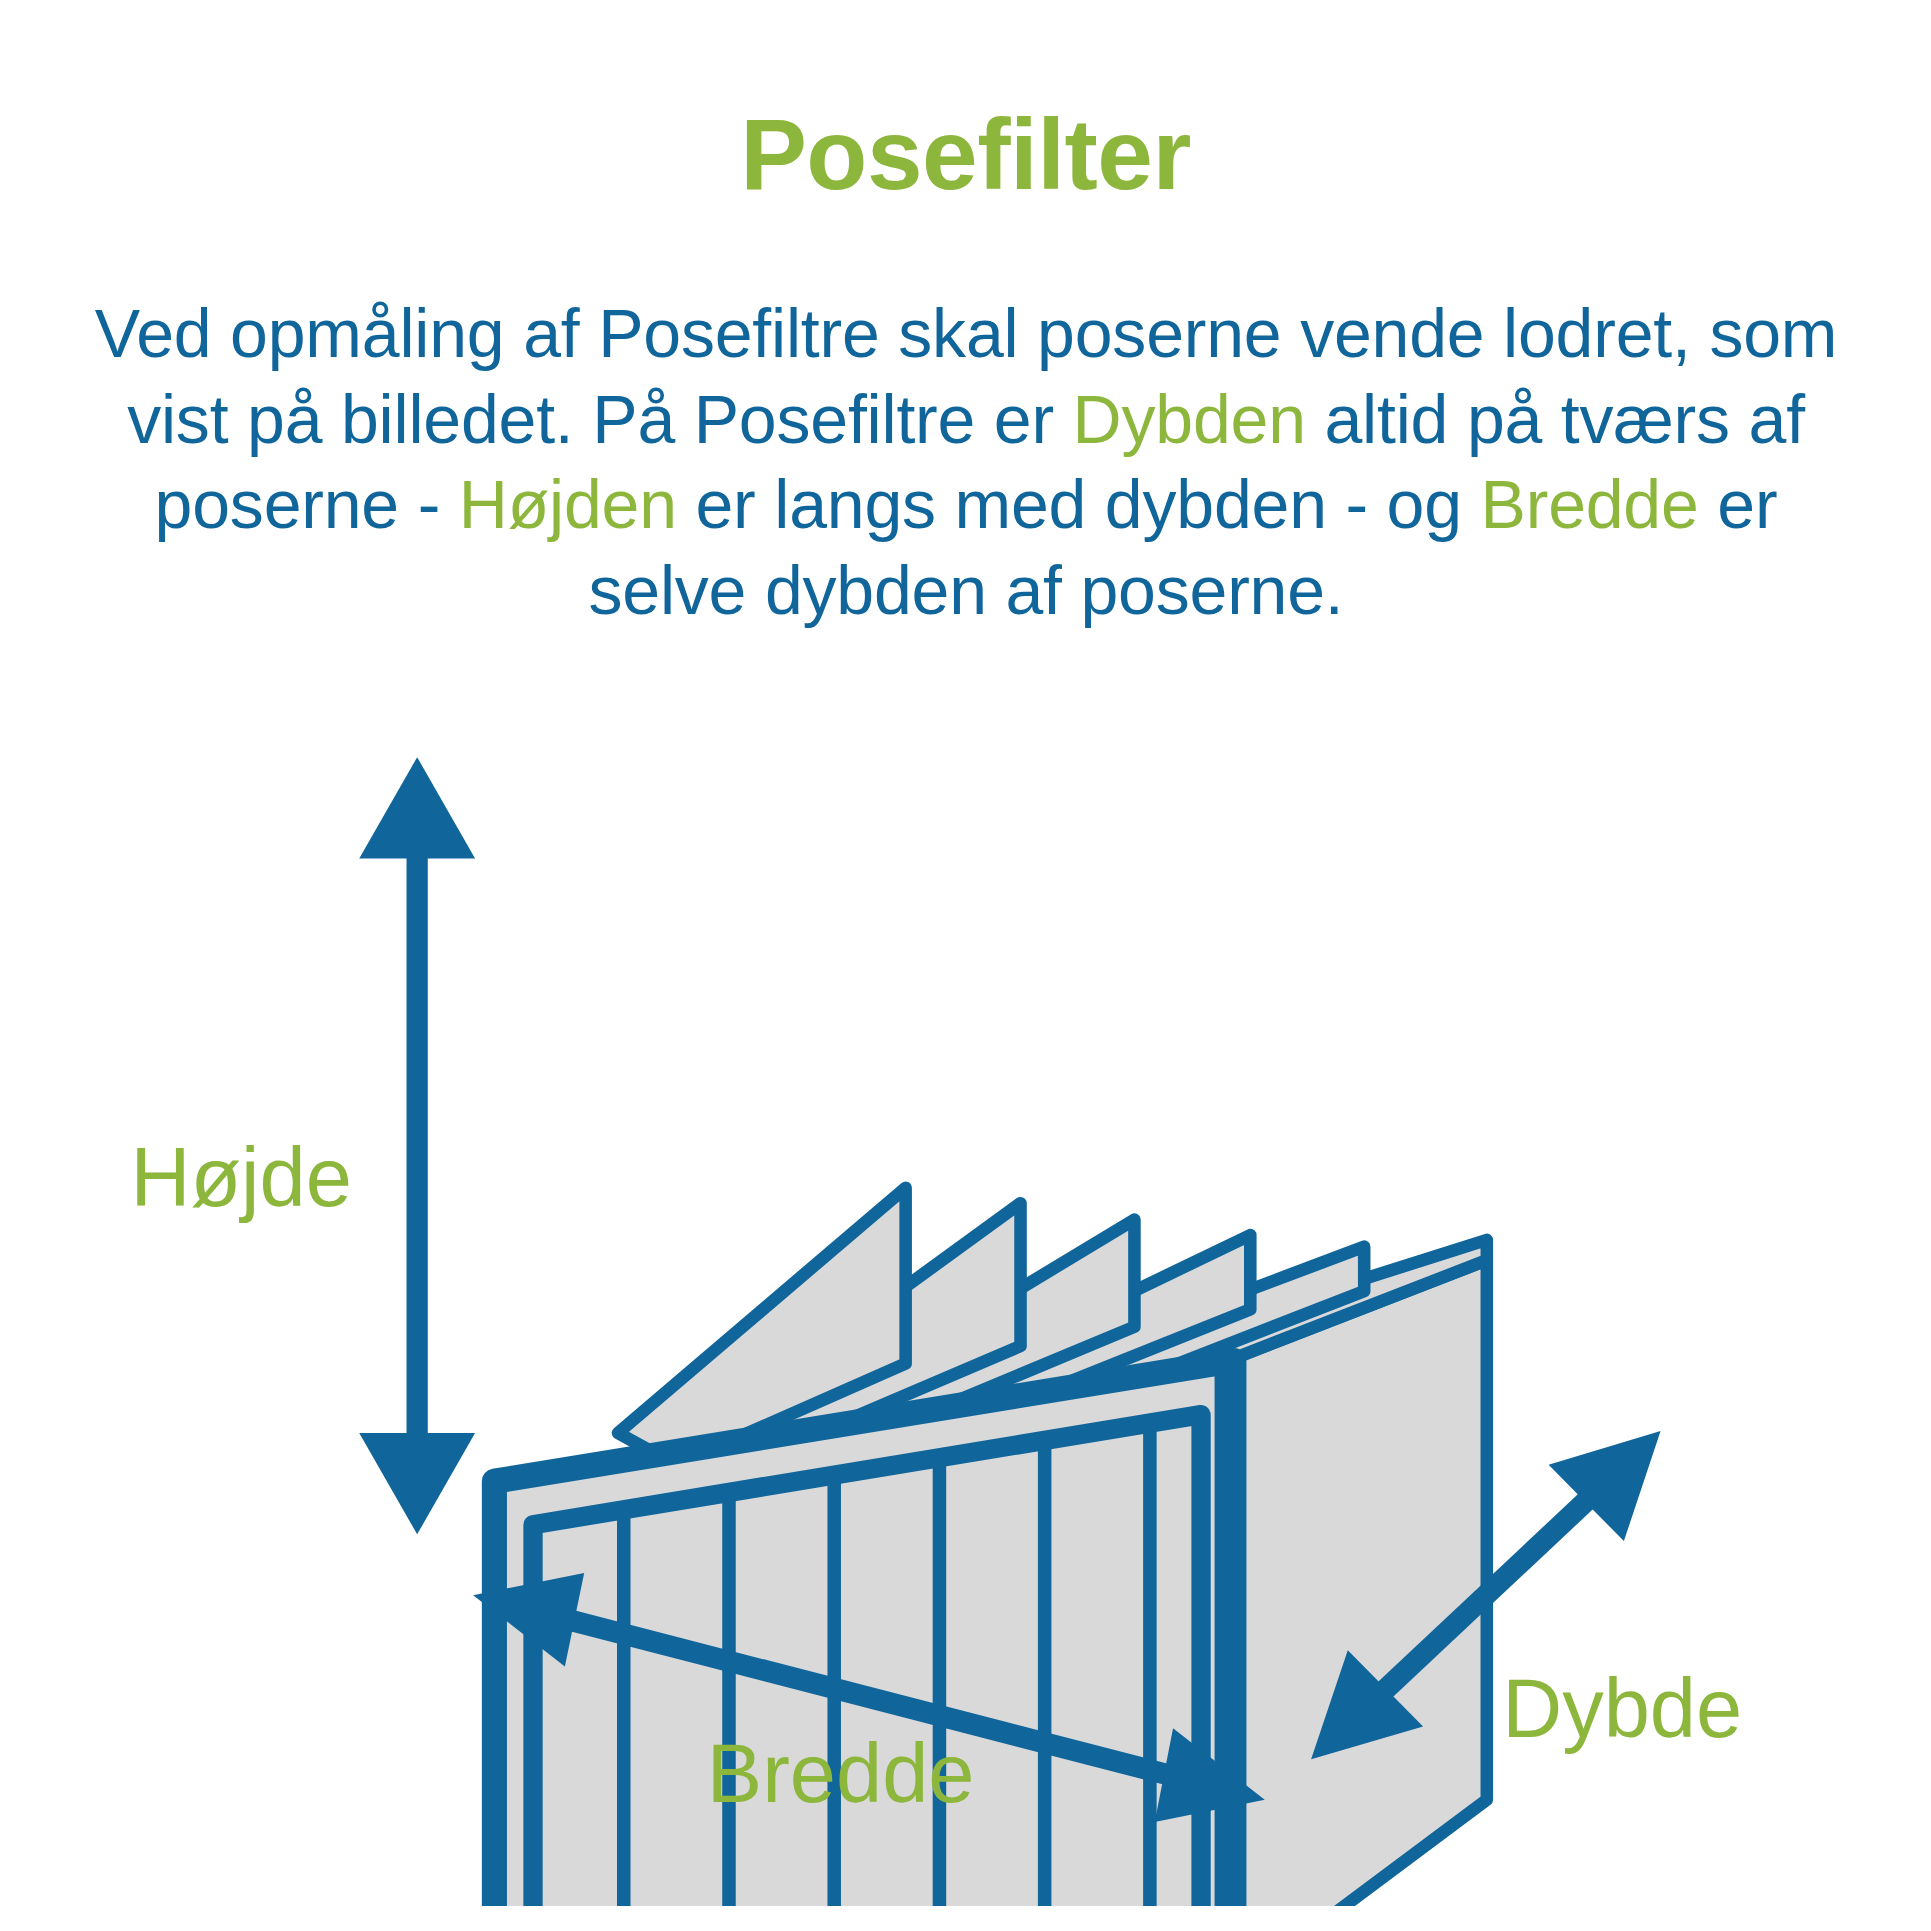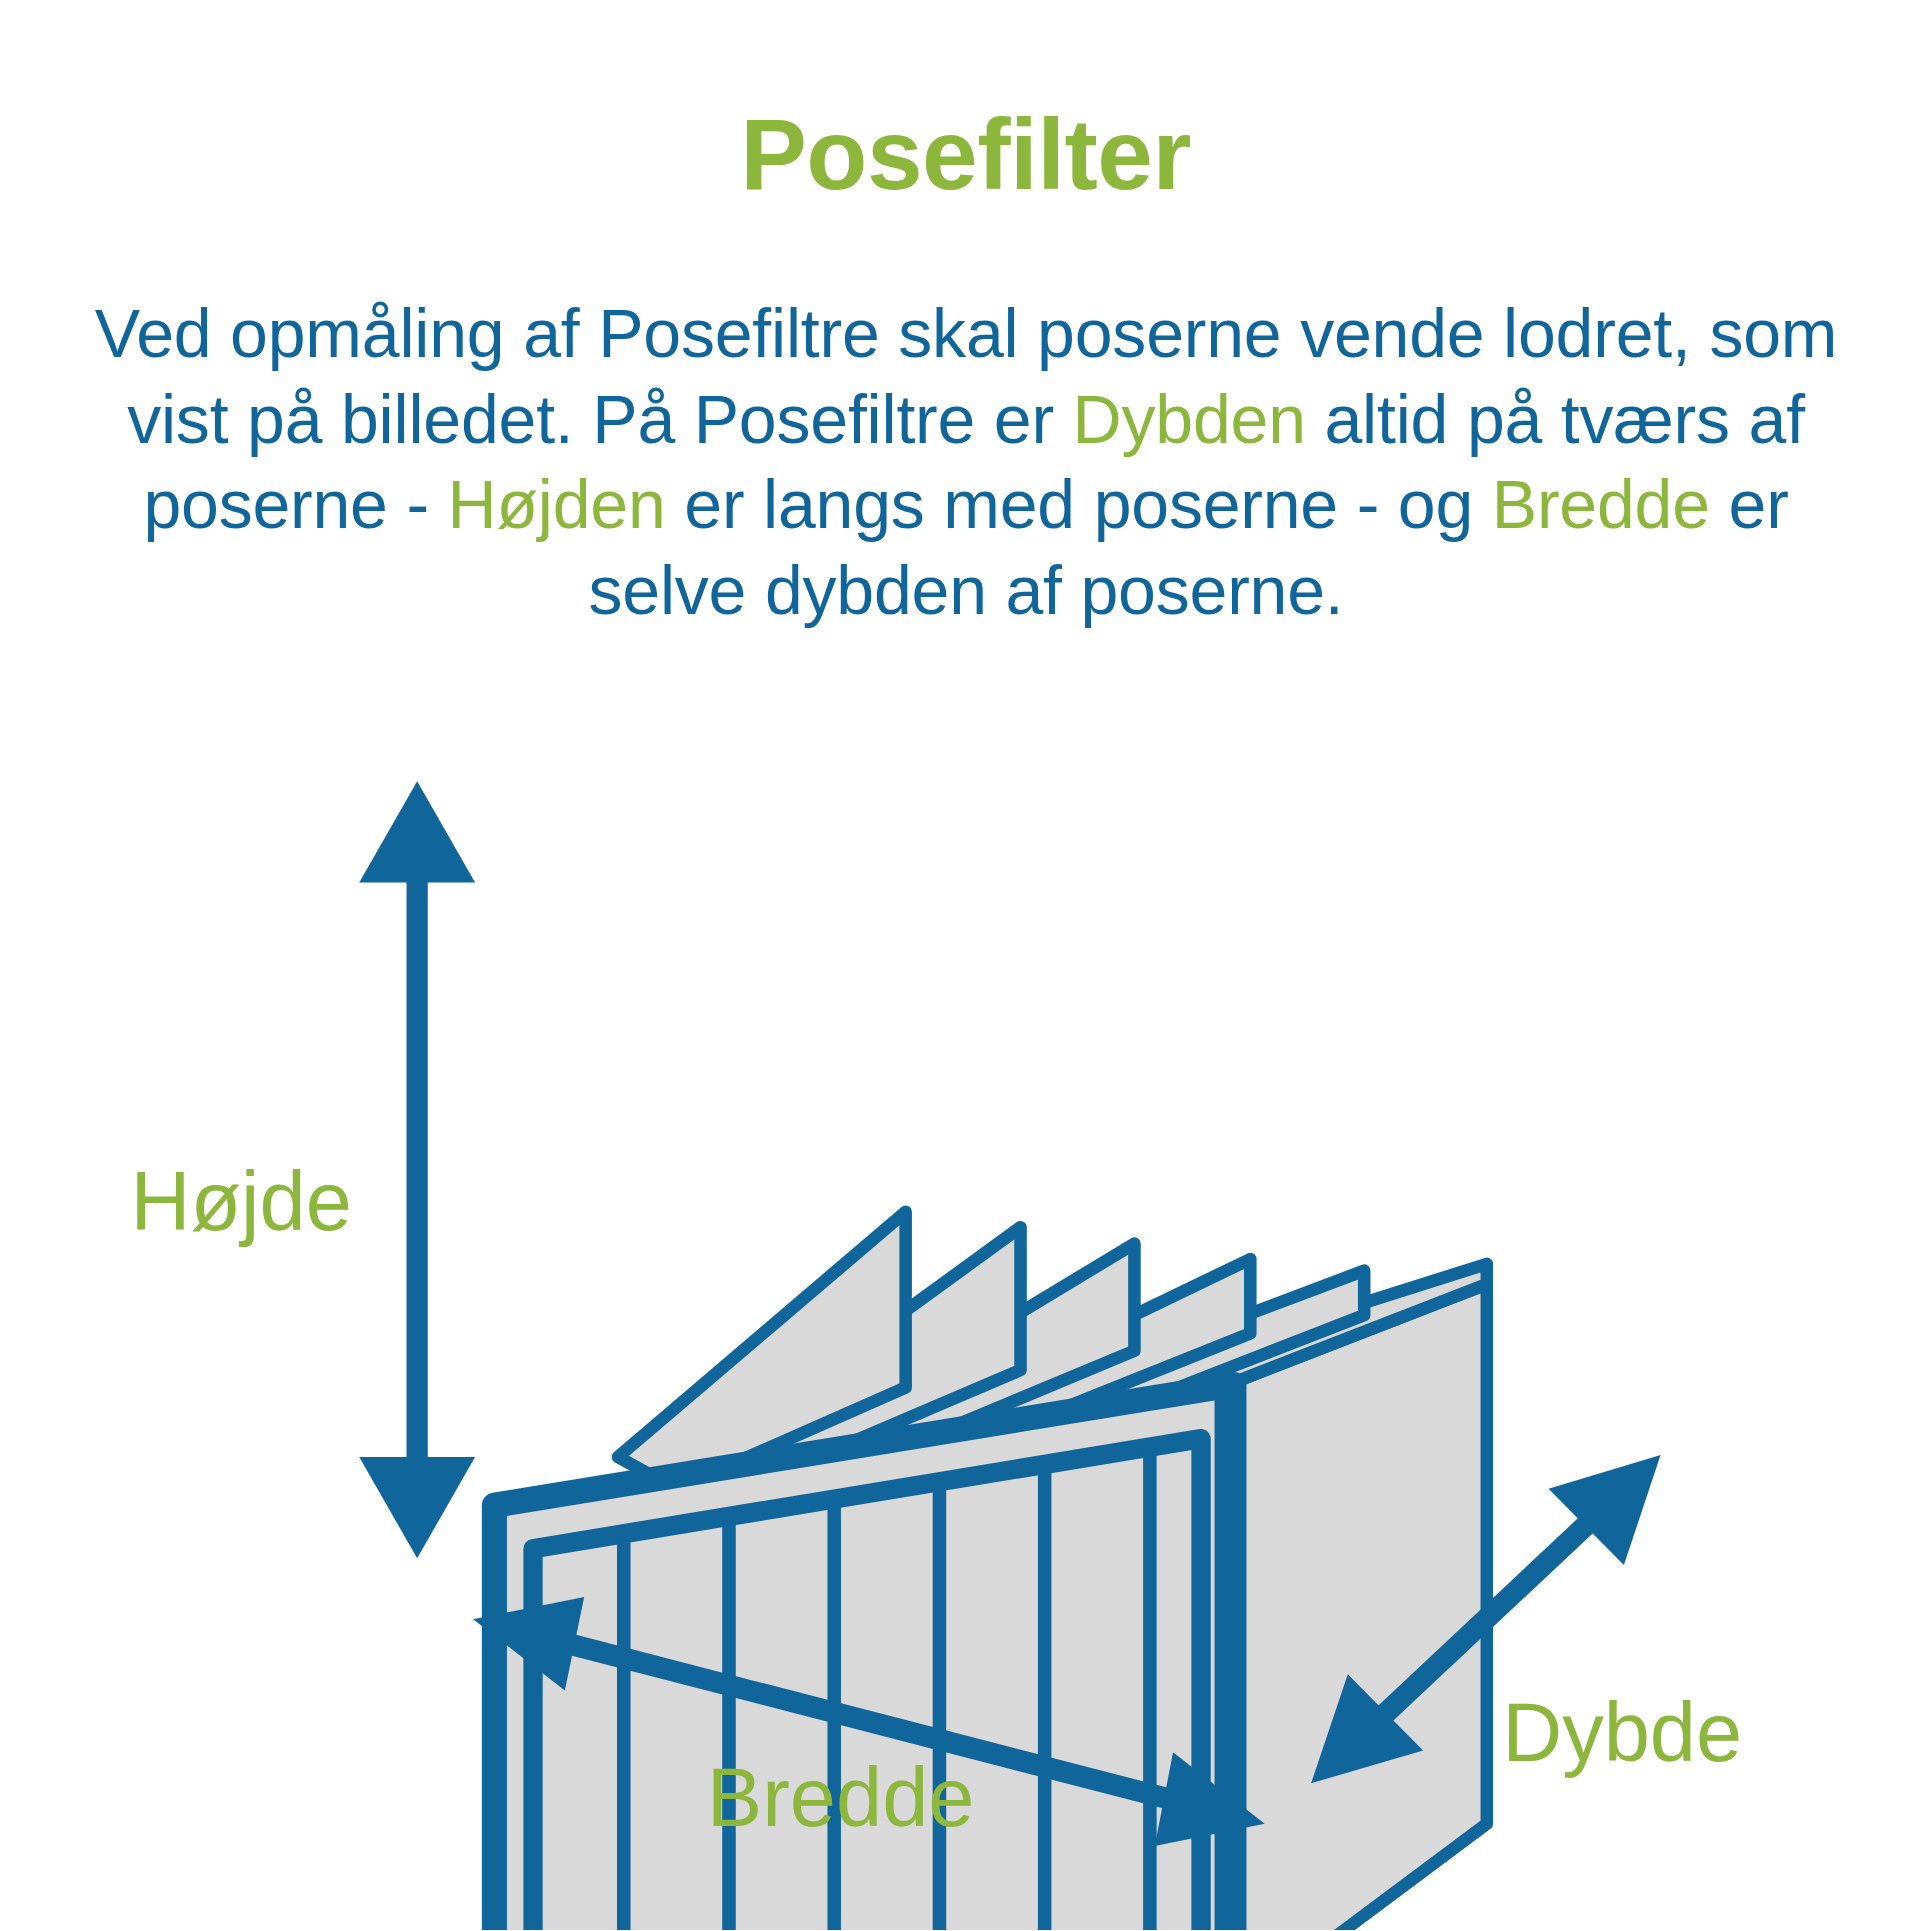--- a/index.html
+++ b/index.html
@@ -39,40 +39,40 @@
     width: 1796px;
     text-align: center;
     font-size: 68px;
     color: #10659b;
     line-height: 1.26;
     letter-spacing: -0.2px;
   }
   .intro .hl { color: #8cb63c; }
   .diagram-wrap {
     position: absolute;
-    top: 664px;
+    top: 640px;
     left: 0;
     width: 1701px;
     height: 1255px;
   }
   svg.diagram { display: block; }
   .dim-label {
     font-family: "Liberation Sans", sans-serif;
     fill: #8cb63c;
     font-size: 86px;
   }
 </style>
 </head>
 <body>
 
 <div class="page">
 
   <div class="title">Posefilter</div>
 
-  <div class="intro"><span>Ved opmåling af Posefiltre skal poserne vende lodret, som vist på billedet. På Posefiltre er </span><span class="hl">Dybden</span><span> altid på tværs af poserne - </span><span class="hl">Højden</span><span> er langs med poserne - og </span><span class="hl">Bredde</span><span> er selve dybden af poserne.</span></div>
+  <div class="intro"><span>Ved opmåling af Posefiltre skal poserne vende lodret, som vist på billedet. På Posefiltre er </span><span class="hl">Dybden</span><span> altid på tværs af poserne - </span><span class="hl">Højden</span><span> er langs med dybden - og </span><span class="hl">Bredde</span><span> er selve dybden af poserne.</span></div>
 
   <div class="diagram-wrap">
   <svg class="diagram" width="1931" height="1255" viewBox="0 0 2000 1300">
 
     <defs>
       
     </defs>
 
     <g>
 

